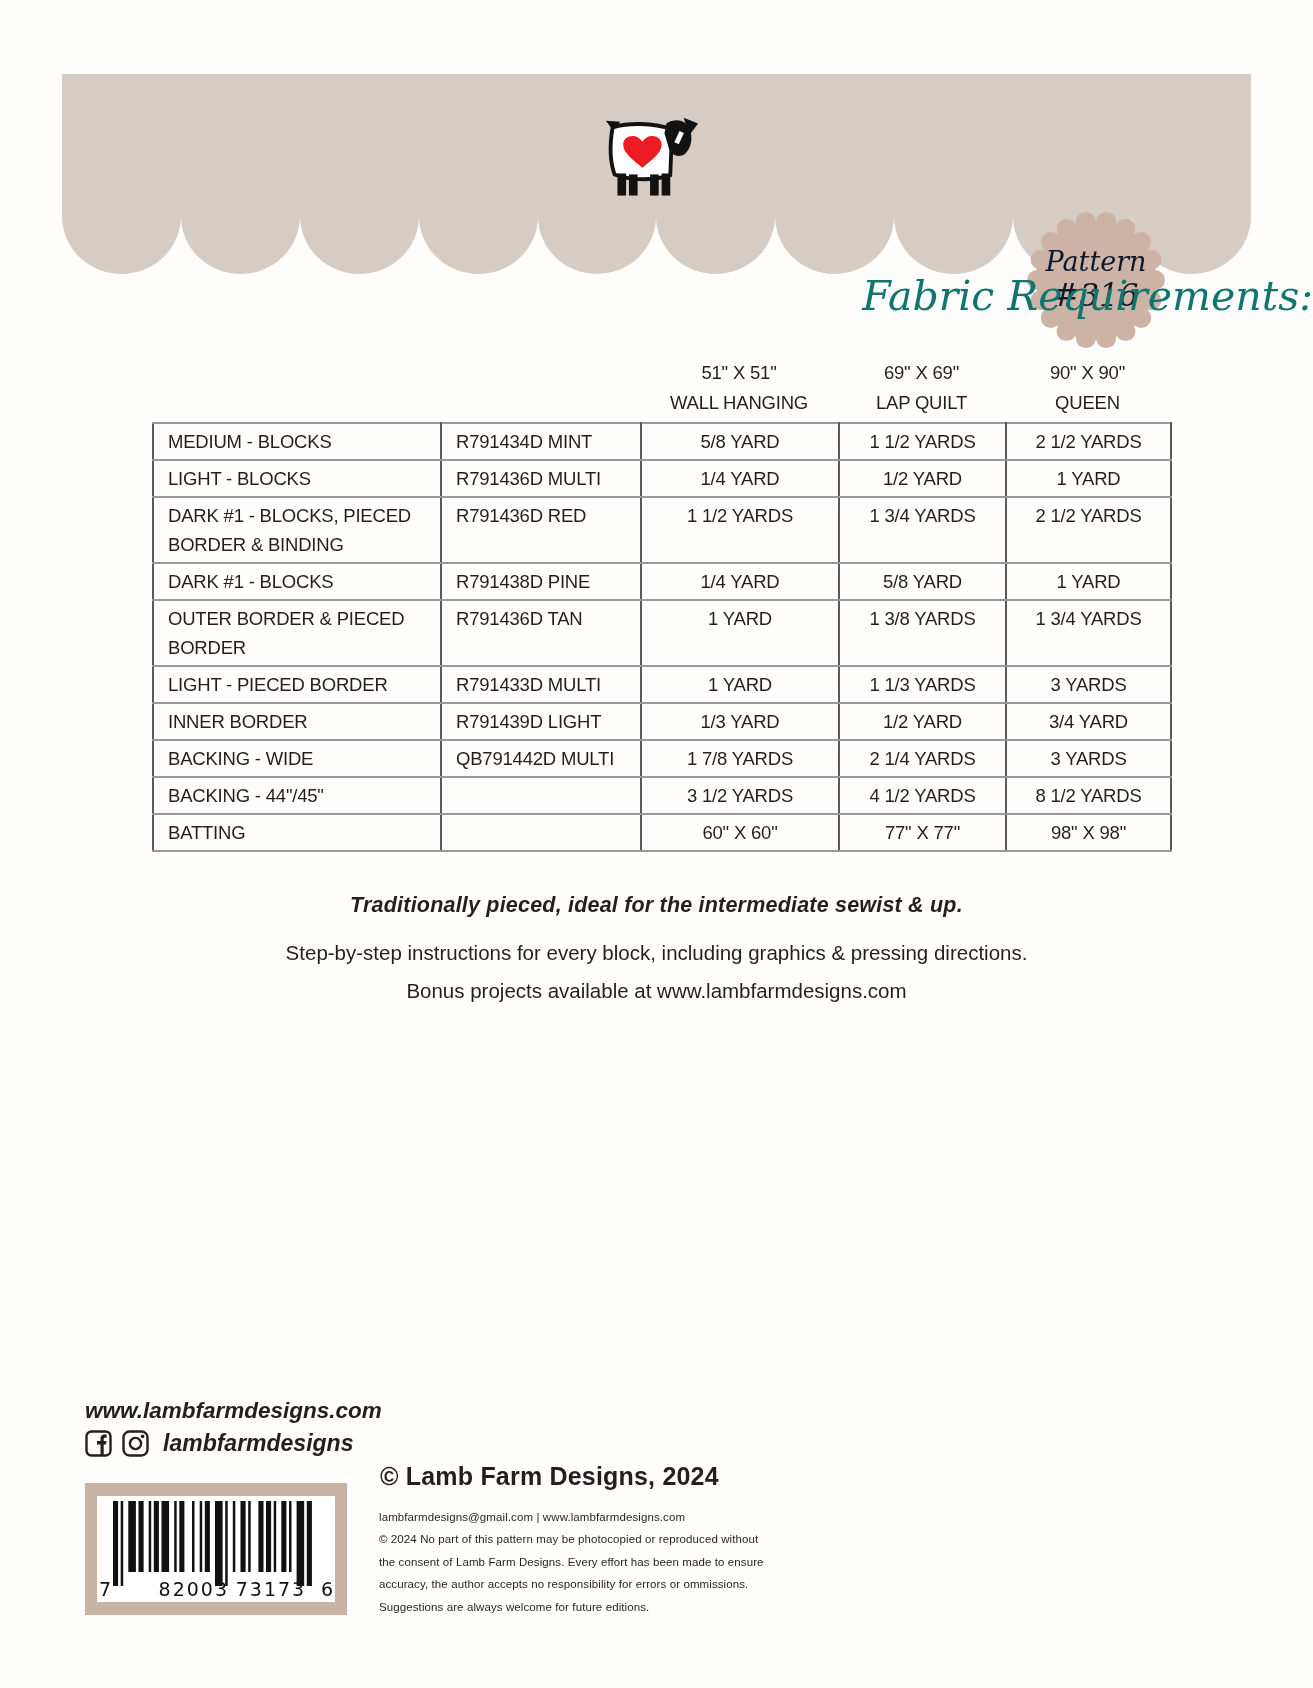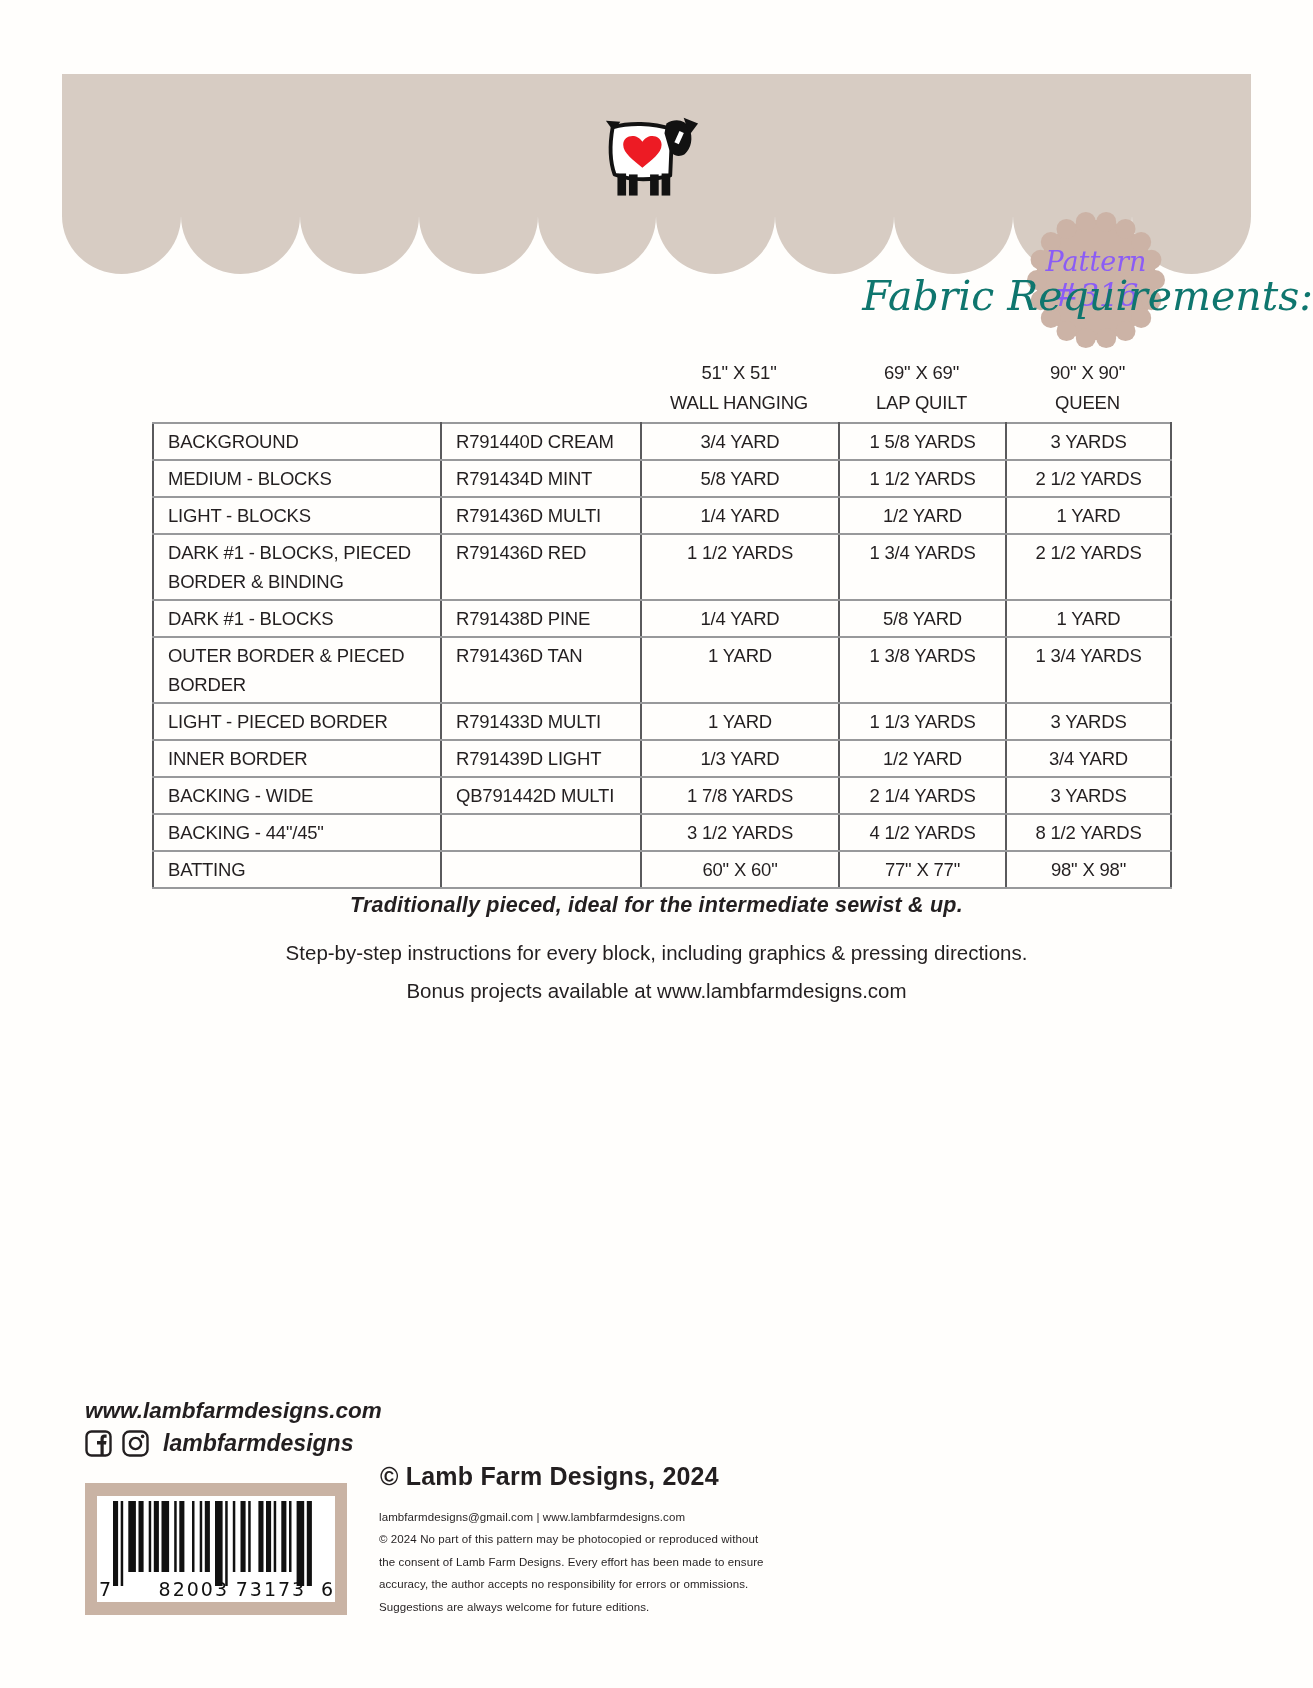--- a/index.html
+++ b/index.html
@@ -15,21 +15,21 @@
   .scallop { width:118.9px; height:58px; background:#d7ccc3; border-radius:0 0 50% 50% / 0 0 100% 100%; }
 
   .sheep { position:absolute; left:604px; top:114px; width:96px; height:94px; }
 
   
   .badge { position:absolute; left:1026px; top:210px; width:140px; height:140px; }
   .badge svg { position:absolute; left:0; top:0; }
   .badge-text {
     position:absolute; left:0; top:0; width:140px; height:140px;
     display:flex; flex-direction:column; align-items:center; justify-content:center;
-    font-family:"DejaVu Serif", serif; font-style:italic; color:#8b5cf6;
+    font-family:"DejaVu Serif", serif; font-style:italic; color:#0f172a;
   }
   .badge-line1 { font-size:27px; line-height:30px; }
   .badge-line2 { font-size:31px; line-height:36px; }
 
   
   .fr-title {
     position:absolute; left:0; right:0; top:272px; text-align:right;
     font-family:"DejaVu Serif", serif; font-style:italic; font-size:41px; color:#0f766e;
   }
 
@@ -164,27 +164,20 @@
   <div class="frtable-wrap">
     <table class="frtable">
       <colgroup>
         <col style="width:288px">
           <col style="width:200px">
           <col style="width:198px">
           <col style="width:167px">
           <col style="width:165px">
       </colgroup>
       <tbody>
-          <tr>
-            <td>BACKGROUND</td>
-            <td>R791440D CREAM</td>
-            <td class="center">3/4 YARD</td>
-            <td class="center">1 5/8 YARDS</td>
-            <td class="center">3 YARDS</td>
-          </tr>
           <tr>
             <td>MEDIUM - BLOCKS</td>
             <td>R791434D MINT</td>
             <td class="center">5/8 YARD</td>
             <td class="center">1 1/2 YARDS</td>
             <td class="center">2 1/2 YARDS</td>
           </tr>
           <tr>
             <td>LIGHT - BLOCKS</td>
             <td>R791436D MULTI</td>

